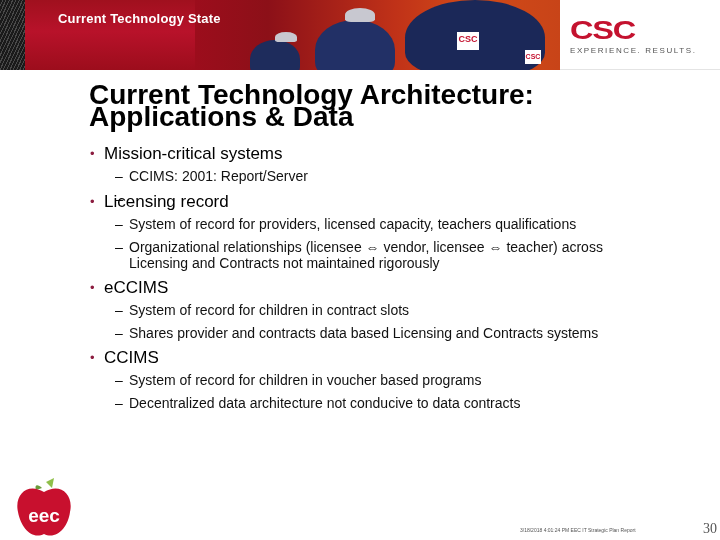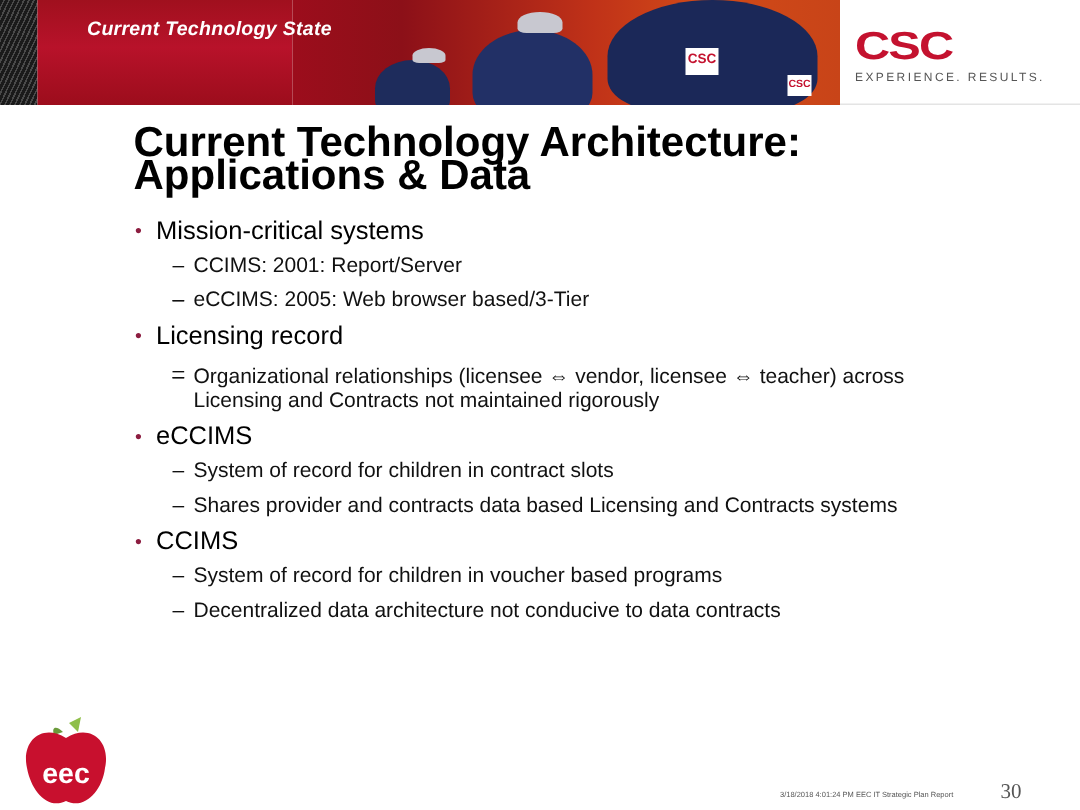--- a/index.html
+++ b/index.html
@@ -39,21 +39,21 @@
     .helmet.h2 { left: 150px; top: 8px; width: 30px; height: 14px; }
     .jersey-logo {
       position: absolute; background: #ffffff; color: #c4122f;
       font-weight: bold; font-size: 9px; text-align: center; line-height: 14px;
     }
     .jersey-logo.j1 { left: 262px; top: 32px; width: 22px; height: 18px; }
     .jersey-logo.j2 { left: 330px; top: 50px; width: 16px; height: 14px; font-size: 7px; }
 
     .section-title {
       position: absolute; left: 58px; top: 11px;
-      font-family: "Liberation Sans", sans-serif; font-style: italic; font-weight: bold;
+      font-family: "Liberation Sans", sans-serif; font-weight: bold;
       font-size: 13px; color: #ffffff; letter-spacing: 0.2px;
     }
 
     .logo {
       position: absolute; left: 570px; top: 17px; width: 130px; height: 40px;
     }
     .logo-mark {
       font-family: "Liberation Sans", sans-serif; font-weight: bold; font-size: 26px;
       color: #c4122f; letter-spacing: -1px; line-height: 26px; height: 26px;
       transform: scaleX(1.25); transform-origin: left; display: inline-block;
@@ -88,21 +88,21 @@
 
     .eec-logo {
       position: absolute; left: 16px; top: 478px; width: 56px; height: 62px;
     }
 
     .footer-text {
       position: absolute; left: 520px; top: 527px;
       font-size: 5px; color: #555; white-space: nowrap; letter-spacing: 0px;
     }
     .page-number {
-      position: absolute; left: 667px; top: 521px;
+      position: absolute; left: 703px; top: 521px;
       font-family: "Liberation Serif", serif; font-size: 14px; color: #555;
     }
   </style>
 </head>
 <body>
 
 <div class="header">
   <div class="header-stripes"></div>
   <div class="header-band"></div>
   <div class="header-photo">
@@ -131,29 +131,29 @@
   </div>
   <div class="l2">
     <span class="dash">–</span>
     <span>CCIMS: 2001: Report/Server</span>
   </div>
   <div class="l2">
     <span class="dash">–</span>
   </div>
   <div class="l2 gap-after">
     <span class="dash">–</span>
-    <span>eCCIMS: 2005: Web browser based/3-Tier</span>
   </div>
 
   <div class="l1">
     <span class="bullet">•</span>
     <span>Licensing record</span>
   </div>
   <div class="l2" style="width:500px;">
     <span class="dash">–</span>
+    <span>System of record for providers, licensed capacity, teachers qualifications</span>
   </div>
   <div class="l2">
     <span class="dash">–</span>
   </div>
   <div class="l2 gap-after" style="width:560px;">
     <span class="dash">–</span>
     <span>Organizational relationships (licensee ⇔ vendor, licensee ⇔ teacher) across Licensing and Contracts not maintained rigorously</span>
   </div>
 
   <div class="l1">

